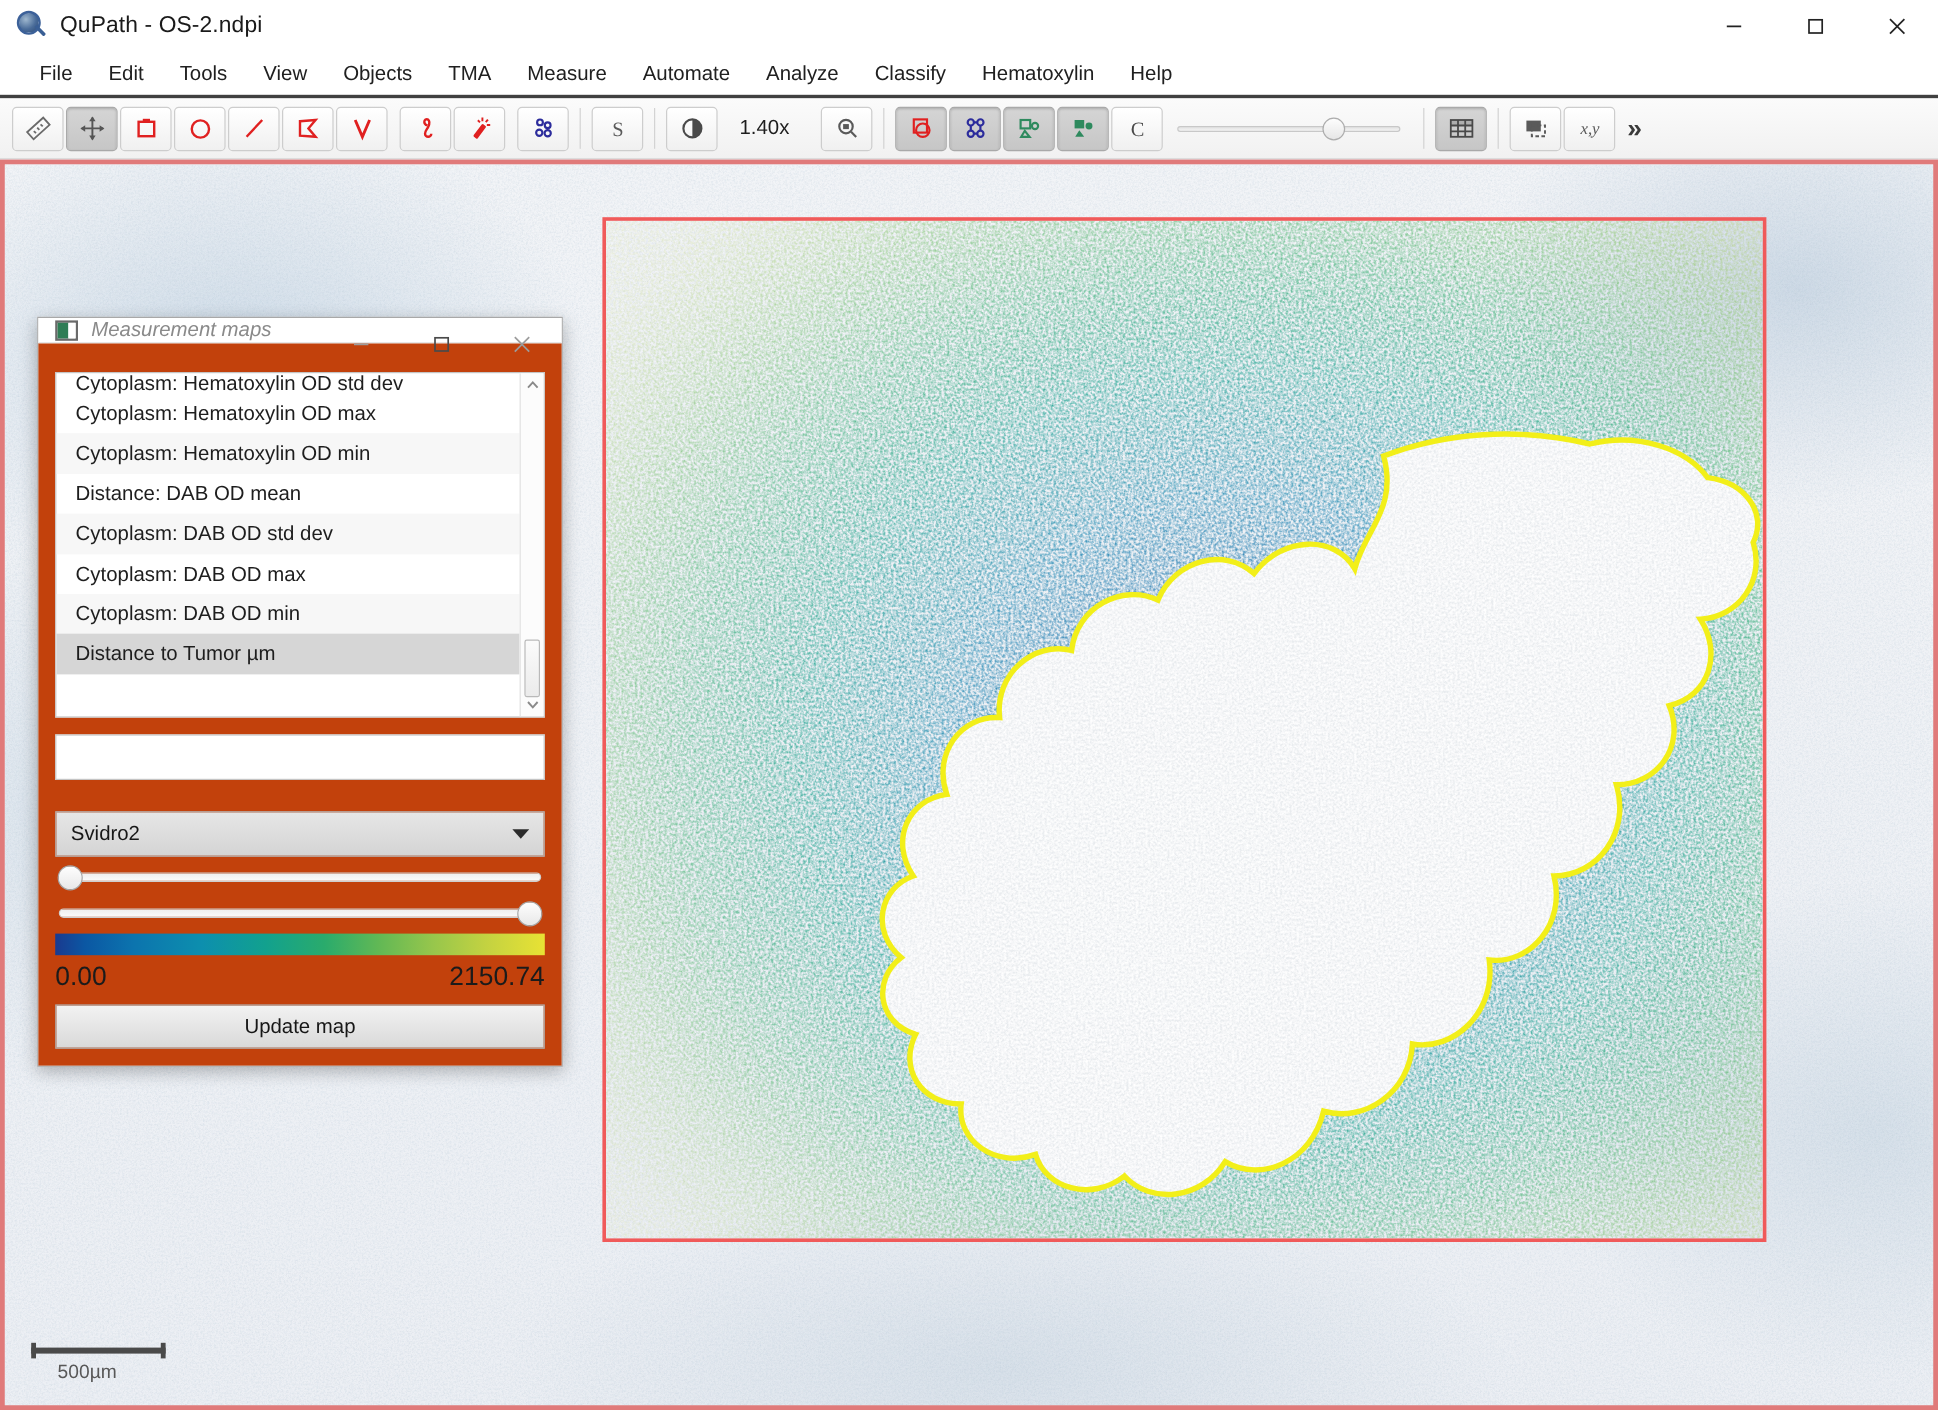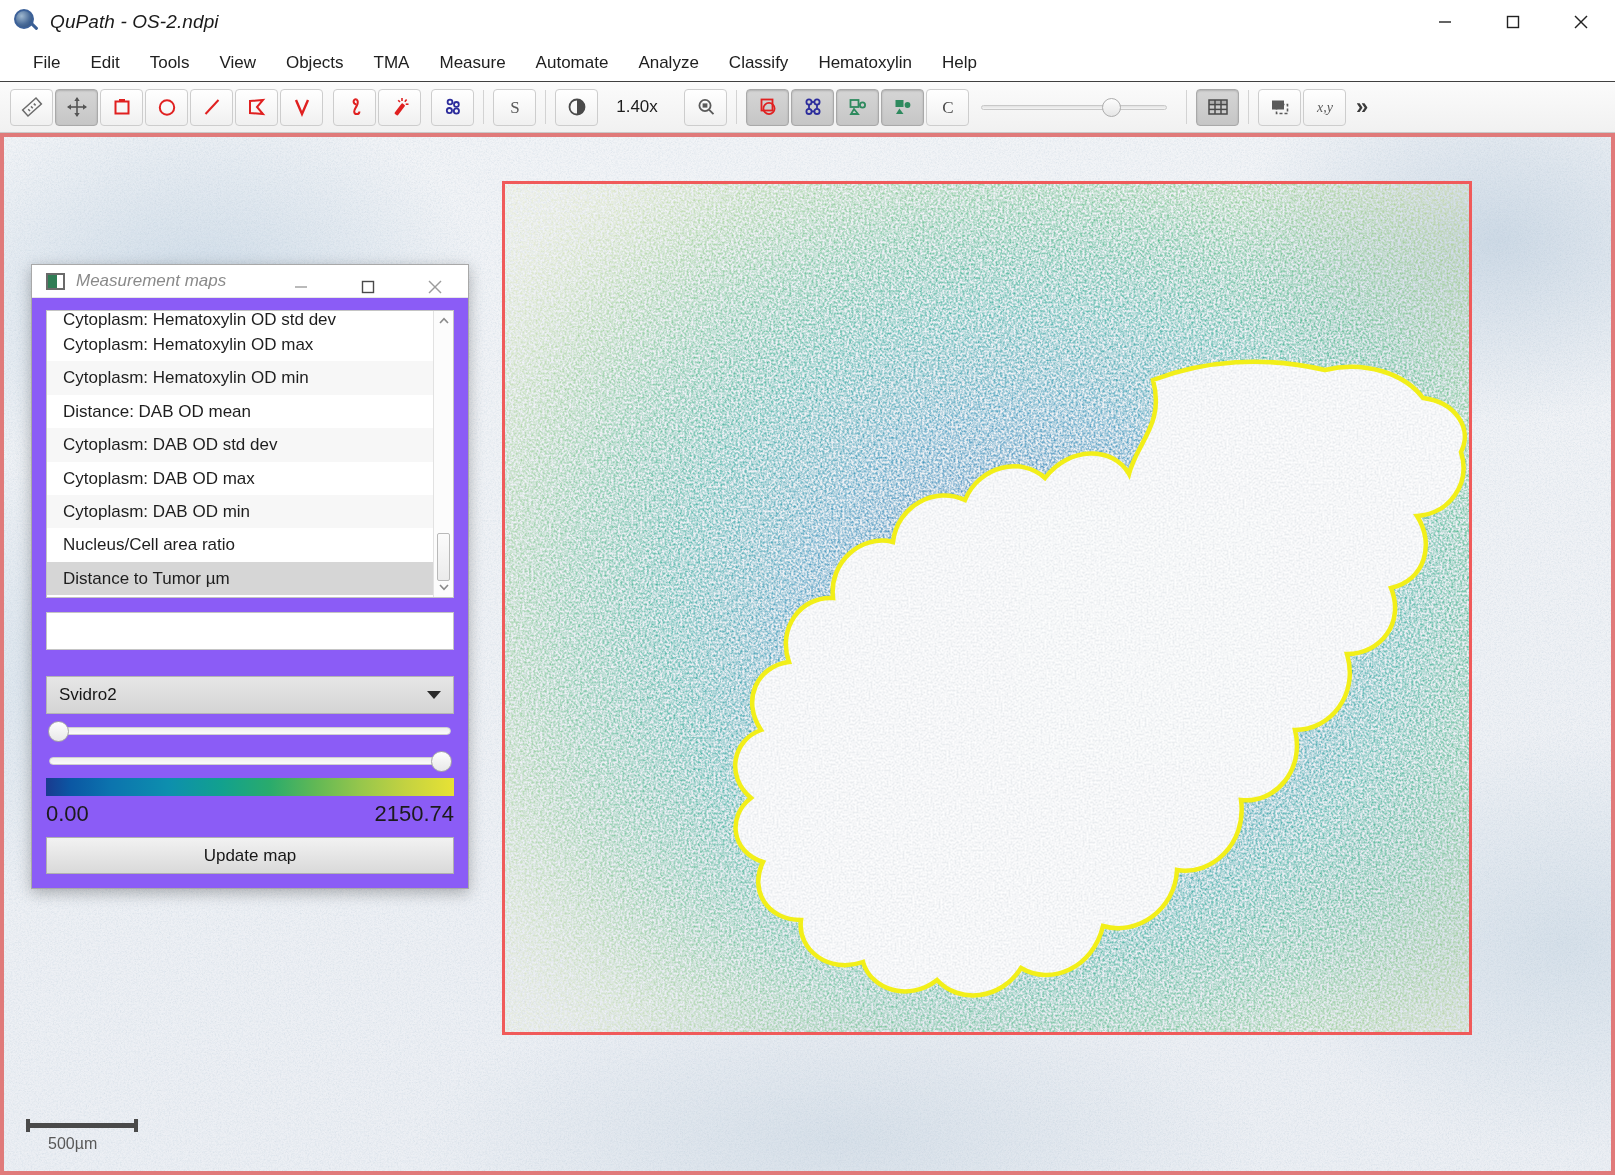--- a/index.html
+++ b/index.html
@@ -11,21 +11,20 @@
     position: relative;
   }
 
   
   .titlebar {
     height: 44px;
     background: #ffffff;
     border-bottom: 1px solid #ffffff;
     display: flex; align-items: center;
     position: relative;
-    font-style: italic;
   }
   .title-icon {
     width: 26px; height: 26px;
     margin-left: 14px; margin-right: 10px;
     position: relative; flex: 0 0 auto;
   }
   .title-icon .globe {
     position: absolute; left: 0; top: 0;
     width: 20px; height: 20px; border-radius: 50%;
     background: radial-gradient(circle at 35% 32%, #9fb8cf 0%, #4a6c99 55%, #2d4a75 100%);
@@ -47,21 +46,21 @@
     width: 68px; display: flex; align-items: center; justify-content: center;
     background: transparent;
   }
   .win-btn svg { display: block; }
 
   
   .menubar {
     height: 38px; background: #ffffff;
     display: flex; align-items: center;
     padding-left: 18px;
-    border-bottom: 1px solid #404040;
+    border-bottom: 3px solid #404040;
   }
   .menu-item {
     font-size: 17px; color: #202020;
     padding: 4px 15px; cursor: default;
     white-space: nowrap;
   }
 
   
   .toolbar {
     height: 51px;
@@ -173,23 +172,23 @@
     display: flex; flex: 0 0 auto;
   }
   .dlg-icon i { display: block; height: 100%; }
   .dlg-icon i.a { width: 58%; background: #2f7d55; }
   .dlg-icon i.b { width: 42%; background: #ffffff; }
   .dlg-title { font-size: 17px; color: #8a8a8a; font-style: italic; }
   .dlg-wctrls { position: absolute; right: 0; top: 0; height: 44px; display: flex; }
   .dlg-wbtn { width: 67px; display: flex; align-items: center; justify-content: center; }
 
   .dlg-body {
-    flex: 1; padding: 12px 14px 14px 14px;
+    flex: 1; padding: 24px 14px 14px 14px;
     display: flex; flex-direction: column; gap: 0;
-    background: #8b5cf6;
+    background: #c2410c;
   }
 
   .list-box {
     position: relative;
     height: 288px;
     border: 1px solid #c4c4c4;
     background: #ffffff;
     overflow: hidden;
   }
   .list-scroll { position: absolute; left:0; top:0; right: 20px; bottom: 0; }
@@ -678,21 +677,20 @@
 
       <div class="list-box">
         <div class="list-scroll">
           <div class="list-row partial">Cytoplasm: Hematoxylin OD std dev</div>
           <div class="list-row">Cytoplasm: Hematoxylin OD max</div>
           <div class="list-row alt">Cytoplasm: Hematoxylin OD min</div>
           <div class="list-row">Distance: DAB OD mean</div>
           <div class="list-row alt">Cytoplasm: DAB OD std dev</div>
           <div class="list-row">Cytoplasm: DAB OD max</div>
           <div class="list-row alt">Cytoplasm: DAB OD min</div>
-          <div class="list-row">Nucleus/Cell area ratio</div>
           <div class="list-row selected">Distance to Tumor µm</div>
         </div>
         <div class="vscroll">
           <div class="vs-btn">
             <svg width="14" height="14" viewBox="0 0 14 14">
                 <polyline points="3,9 7,4.6 11,9" fill="none" stroke="#8a8a8a" stroke-width="1.6"></polyline>
               </svg>
           </div>
           <div class="vs-thumb"></div>
           <div class="vs-btn bot">

